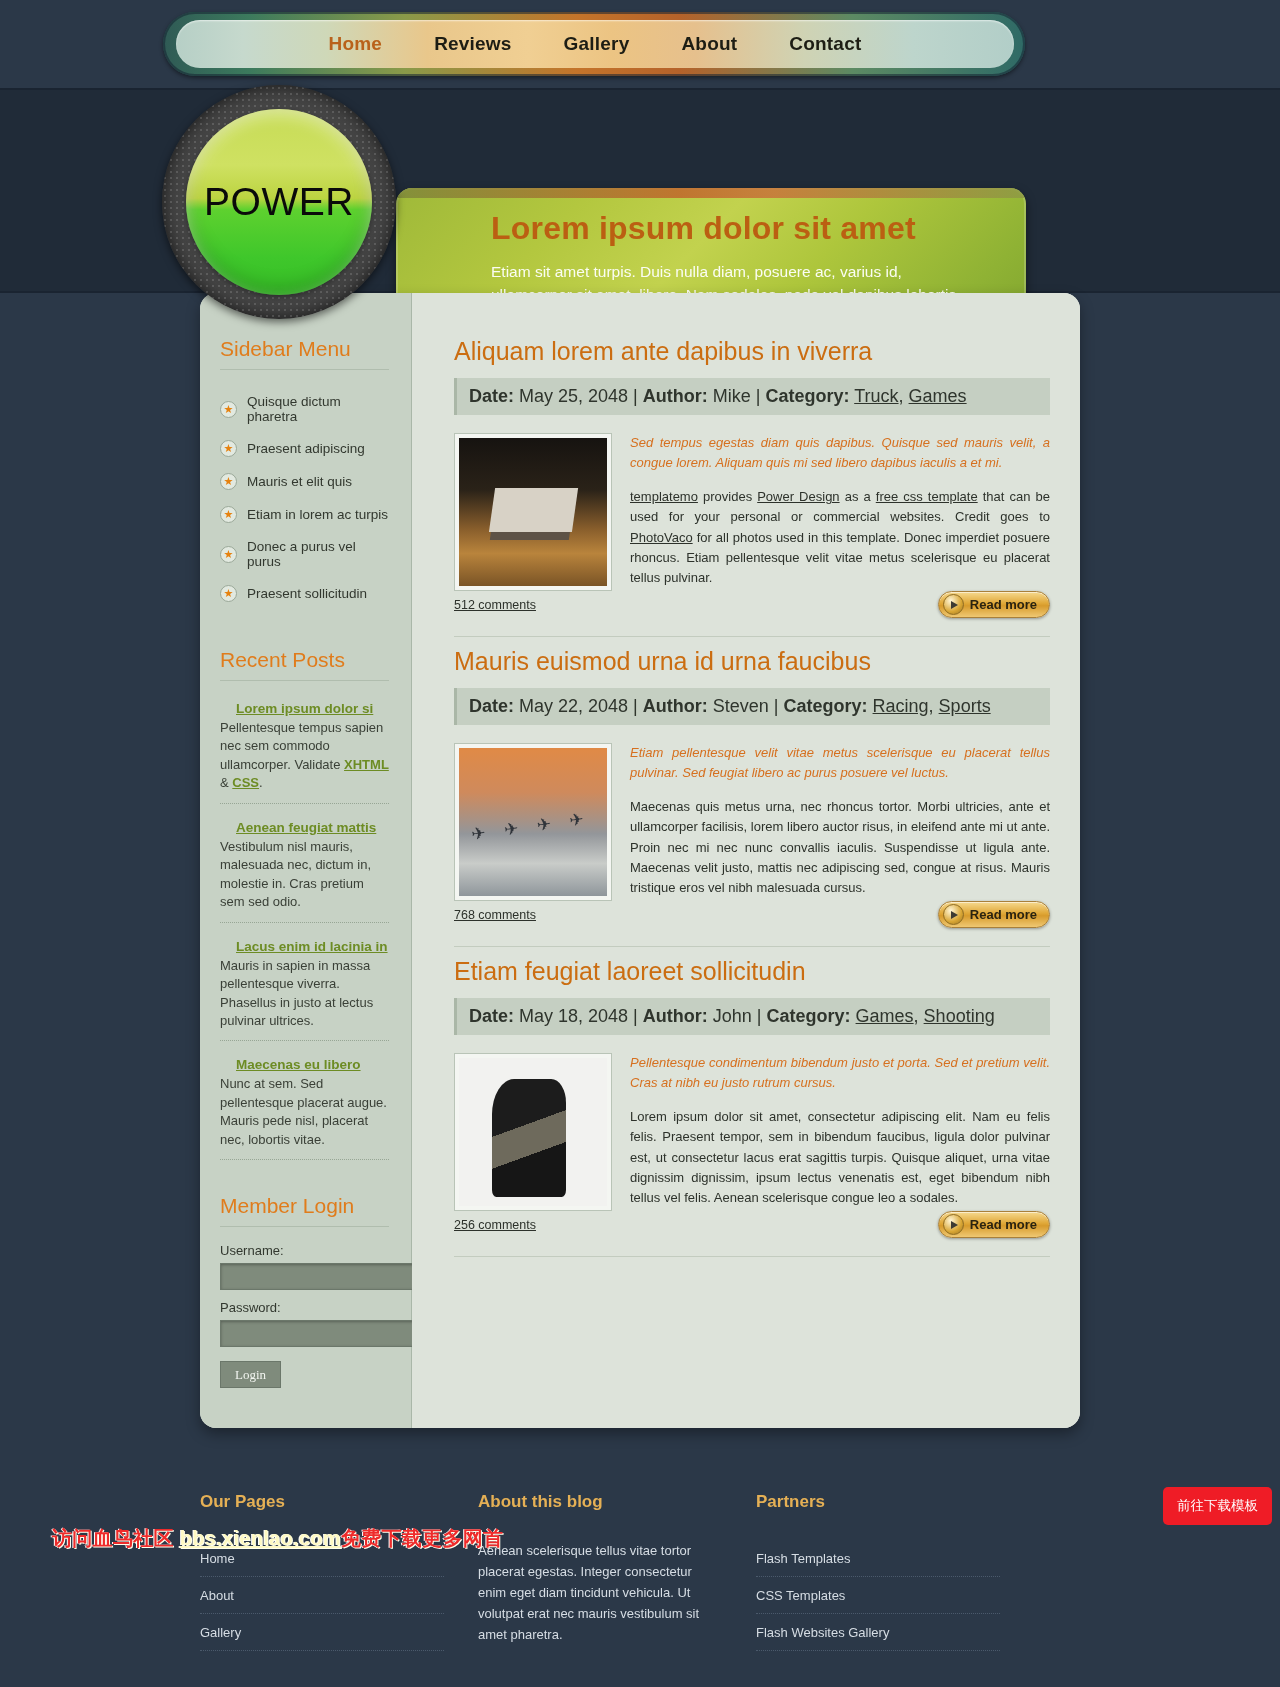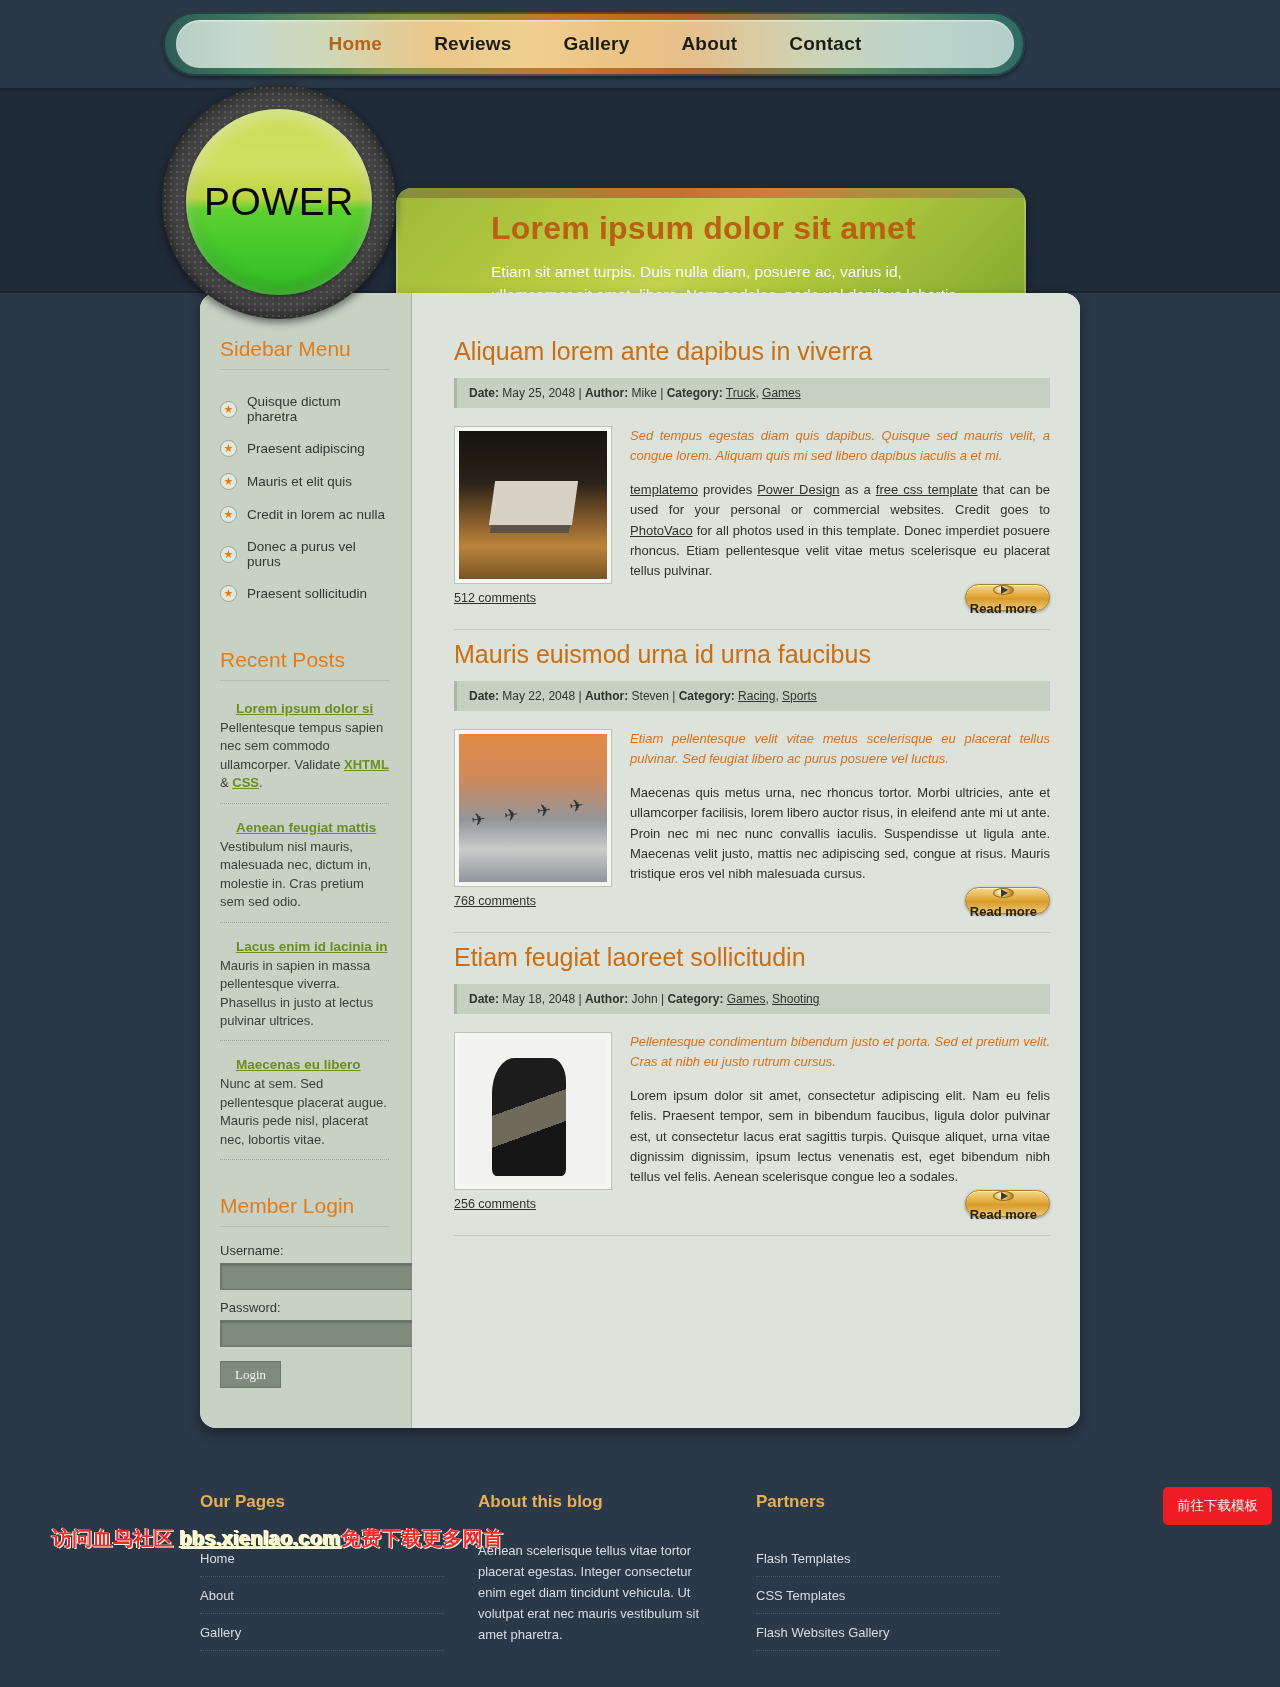--- a/index.html
+++ b/index.html
@@ -105,21 +105,21 @@
     max-width: 490px;
   }
   .readmore {
     display: inline-flex; align-items: center; gap: 6px;
     height: 27px; padding: 0 12px 0 4px;
     border-radius: 14px;
     background: linear-gradient(to bottom,#f6d98e,#e0a838 45%,#d79b2c 55%,#efc873);
     border: 1px solid #a9803a;
     box-shadow: 0 1px 3px rgba(0,0,0,.35), inset 0 1px 0 rgba(255,255,255,.55);
     color: #2a2310; font-size: 13px; font-weight: 700;
-    text-decoration: none; cursor: pointer; flex-direction: column;
+    text-decoration: none; cursor: pointer;
   }
   .readmore .play {
     width: 21px; height: 21px; border-radius: 50%;
     background: radial-gradient(circle at 35% 30%, #fff6d8, #d9a634 60%, #9a7322);
     border: 1px solid #8f6c22;
     display:flex; align-items:center; justify-content:center;
   }
   .readmore .play i {
     display:block; width:0; height:0;
     border-left: 7px solid #3c3a34;
@@ -194,21 +194,21 @@
   }
 
   .main { flex: 1; padding: 44px 30px 40px 42px; background: #dde3da; }
   .article { margin-bottom: 10px; }
   .article h3 {
     font-size: 25px; color: #cb6d11; font-weight: 400;
     margin-bottom: 12px;
   }
   .meta {
     background: #c5cfc2; border-left: 3px solid #aab7a7;
-    font-size: 12px; color: #2f352d;
+    font-size: 18px; color: #2f352d;
     padding: 8px 12px; margin-bottom: 18px;
   }
   .meta b { font-weight: 700; }
   .meta a { color: #2f352d; text-decoration: underline; }
   .art-body { display: flex; gap: 18px; }
   .thumb {
     flex: 0 0 auto; width: 158px; height: 158px;
     background: #f4f6f2; border: 1px solid #b9c4b7; padding: 4px;
   }
   .thumb .pic { width: 100%; height: 100%; position: relative; overflow:hidden; }
@@ -341,21 +341,21 @@
         <li>
             <span class="star-ic">★</span>
             <span>Praesent adipiscing</span>
           </li>
         <li>
             <span class="star-ic">★</span>
             <span>Mauris et elit quis</span>
           </li>
         <li>
             <span class="star-ic">★</span>
-            <span>Credit in lorem ac nulla</span>
+            <span>Etiam in lorem ac turpis</span>
           </li>
         <li>
             <span class="star-ic">★</span>
             <span>Donec a purus vel purus</span>
           </li>
         <li>
             <span class="star-ic">★</span>
             <span>Praesent sollicitudin</span>
           </li>
       </ul>

